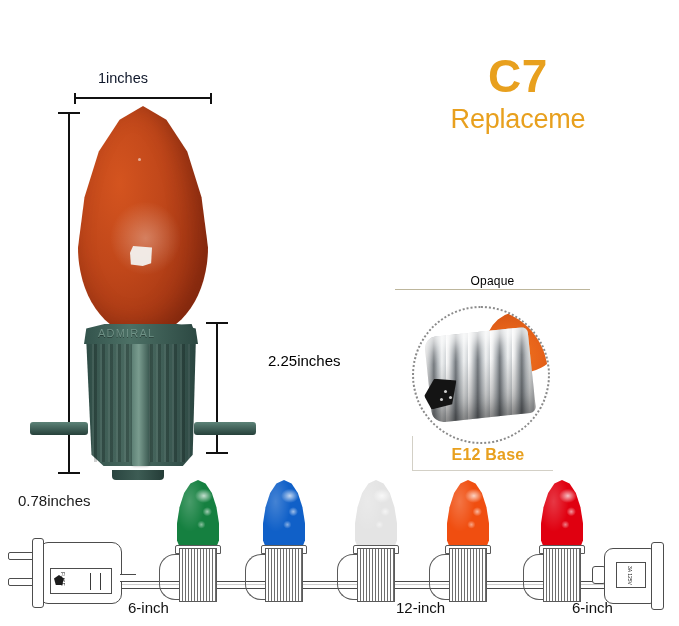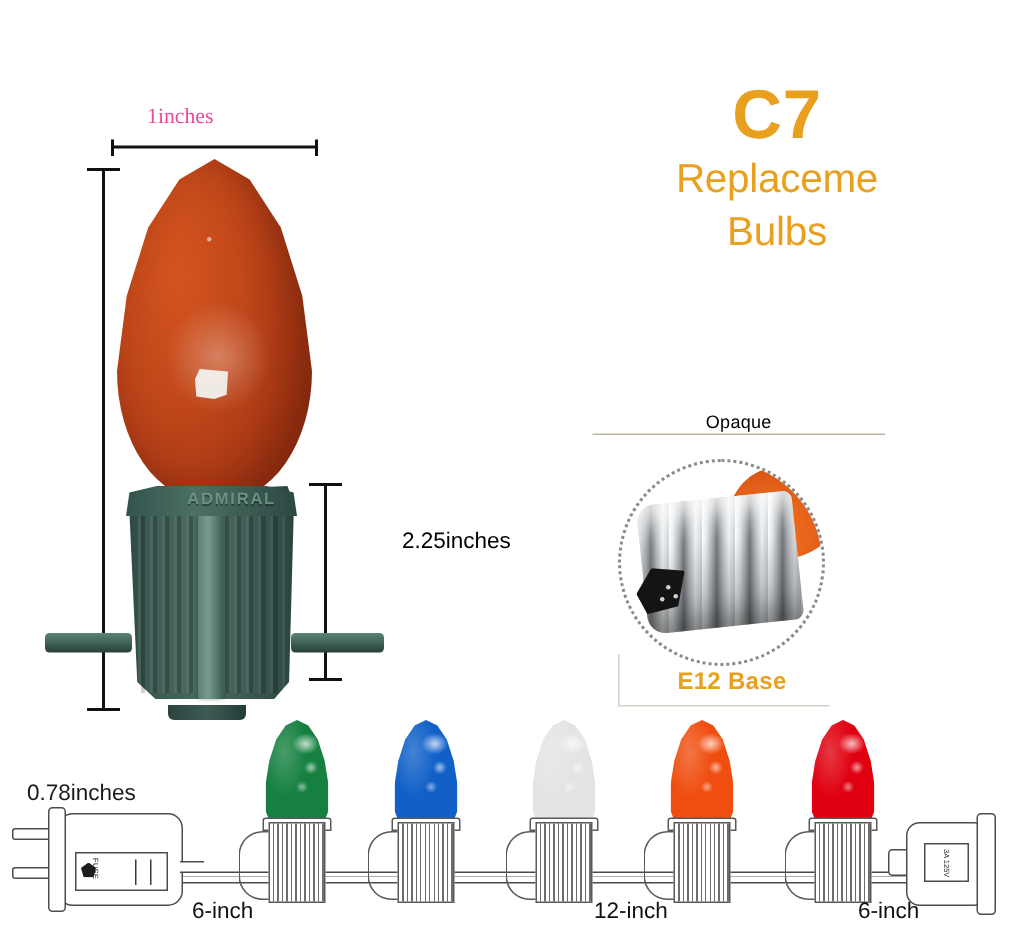--- a/index.html
+++ b/index.html
@@ -60,21 +60,21 @@
   }
   .opaque-rule {
     margin-top: 1px;
     height: 1px;
     background: #BDB69C;
   }
 
   
   .dim-top-label {
     position: absolute; left: 98px; top: 70px;
-    font-size: 14.5px; color: #ec4899; font-family: Liberation Serif, serif;
+    font-size: 14.5px; color: #0f172a;
   }
   .dim-top-line {
     position: absolute; left: 74px; top: 93px;
     width: 138px; height: 10px;
   }
   .dim-top-line .bar { position:absolute; left:0; top:4px; width:100%; height:1.6px; background:#111; }
   .dim-top-line .tick { position:absolute; top:0; width:1.6px; height:11px; background:#111; }
   .dim-top-line .tick.l { left:0; }
   .dim-top-line .tick.r { right:0; }
 
@@ -95,21 +95,21 @@
   .dim-right-line .tick { position:absolute; left:0; width:22px; height:1.6px; background:#111; }
   .dim-right-line .tick.t { top:0; }
   .dim-right-line .tick.b { bottom:0; }
 
   .dim-right-label {
     position: absolute; left: 268px; top: 352px;
     font-size: 15px; color: #000000;
   }
   .dim-bottom-label {
     position: absolute; left: 18px; top: 492px;
-    font-size: 15px; color: #1a1a1a; margin-top: 28px;
+    font-size: 15px; color: #1a1a1a;
   }
 
   
   .bigbulb { position: absolute; left: 78px; top: 106px; width: 130px; height: 232px; }
   .bigbulb .glass {
     position: absolute; left: 0; top: 0; width: 130px; height: 228px;
     border-radius: 50% 50% 46% 46% / 62% 62% 38% 38%;
     background:
       radial-gradient(ellipse 44% 26% at 52% 58%, rgba(255,255,255,0.30) 0%, rgba(255,255,255,0) 62%),
       radial-gradient(ellipse 70% 80% at 32% 34%, #D4541F 0%, #C0471A 48%, #9E3312 100%);
@@ -150,22 +150,22 @@
     opacity: 0.85;
   }
   .socket .center-rib {
     position: absolute; left: 50px; top: 14px; width: 17px; height: 128px;
     border-radius: 8px 8px 2px 2px;
     background: linear-gradient(90deg, #5e8176, #7a9c8f 40%, #3d5b53);
     box-shadow: 0 0 3px rgba(0,0,0,0.35);
   }
   .socket .emboss {
     position: absolute; left: 16px; top: 3px; width: 86px;
-    text-align: right;
-    font-size: 11px; font-weight: bold; letter-spacing: 1.2px;
+    text-align: left;
+    font-size: 11px; font-weight: normal; letter-spacing: 1.2px;
     color: rgba(120,155,143,0.85);
     text-shadow: 0 1px 0 rgba(0,0,0,0.35);
   }
   .socket .wire-l, .socket .wire-r {
     position: absolute; top: 98px; height: 13px;
     background: linear-gradient(180deg,#5d8378,#3c5b53 60%,#26403a);
     border-radius: 3px;
   }
   .socket .wire-l { left: -52px; width: 58px; }
   .socket .wire-r { right: -56px; width: 62px; }
@@ -366,21 +366,20 @@
 </style>
 </head>
 <body>
 
 <div class="stage">
 
 
   <div class="headline">
     <div class="c7">C7</div>
     <div class="repl">Replaceme</div>
-    <div class="repl">Bulbs</div>
   </div>
 
   <div class="opaque-wrap">
     <div class="opaque-txt">Opaque</div>
     <div class="opaque-rule"></div>
   </div>
 
   <div class="dim-top-label">1inches</div>
   <div class="dim-top-line">
     <div class="tick l"></div>

